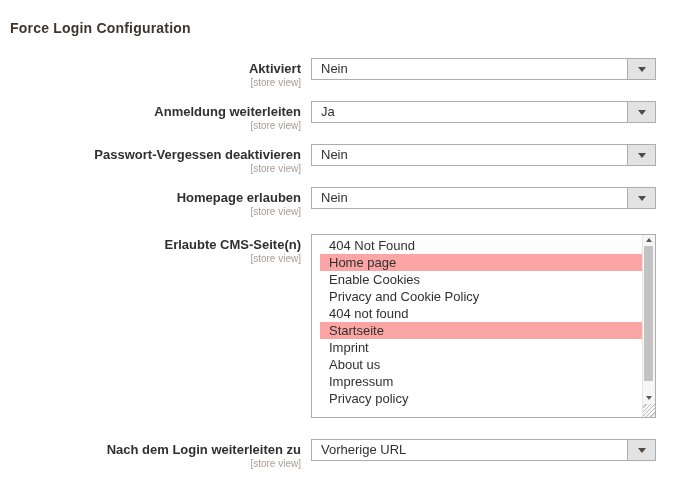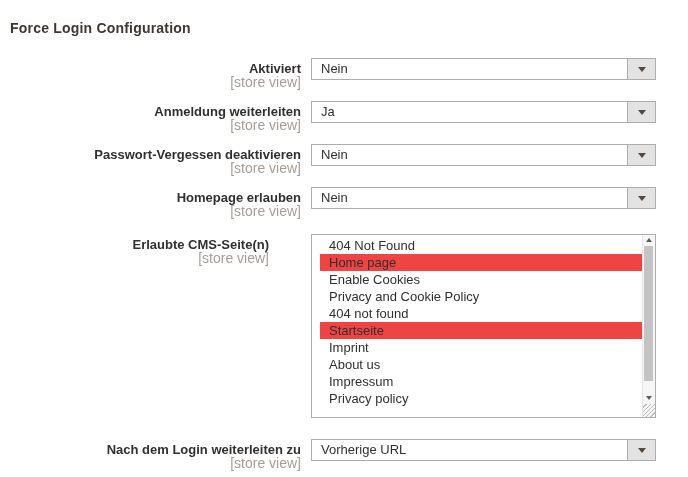--- a/index.html
+++ b/index.html
@@ -10,26 +10,26 @@
   .page-title {
     margin: 20px 0 0 10px;
     font-size: 14px; font-weight: 700;
     color: #41362f; line-height: 16px; letter-spacing: .2px;
   }
 
   .form { margin-top: 22px; }
 
   .field-row { display: flex; margin-bottom: 12px; justify-content: flex-end; }
   .field-row.row-before-list { margin-bottom: 16px; }
-  .field-row.row-list { margin-bottom: 21px; gap: 32px; }
+  .field-row.row-list { margin-bottom: 21px; }
   .field-row.row-redirect { margin-bottom: 8px; }
 
   .label-col { width: 270px; text-align: right; padding-top: 3px; flex: none; }
   .field-label { display: block; font-size: 13px; font-weight: 700; color: #303030; line-height: 15px; }
-  .field-scope { display: block; font-size: 14px; color: #a79d95; line-height: 13px; }
+  .field-scope { display: block; font-size: 10px; color: #a79d95; line-height: 13px; }
 
   .control-col { margin-left: 10px; width: 345px; flex: none; }
 
   
   .select {
     position: relative; height: 22px; width: 345px;
     border: 1px solid #adadad; background: #fff; cursor: pointer;
   }
   .select-value {
     display: block; line-height: 20px; padding-left: 9px; 
@@ -49,21 +49,21 @@
   
   .multiselect {
     position: relative; width: 345px; height: 184px;
     border: 1px solid #adadad; background: #fff; overflow: hidden;
   }
   .ms-options { position: absolute; top: 2px; left: 8px; right: 13px; }
   .ms-option {
     height: 17px; line-height: 17px; font-size: 13px; color: #303030;
     padding-left: 9px; white-space: nowrap; overflow: hidden; cursor: pointer;
   }
-  .ms-option.selected { background: #ef4444; }
+  .ms-option.selected { background: #fca5a5; }
 
   
   .sb {
     position: absolute; top: 0; right: 0; bottom: 0; width: 13px;
     background: #f6f6f6; border-left: 1px solid #e6e6e6;
   }
   .sb-up { position: absolute; top: 3px; left: 0; right: 0; display: flex; justify-content: center; cursor: pointer; }
   .caret-up-sm {
     width: 0; height: 0;
     border-left: 3px solid transparent; border-right: 3px solid transparent;

